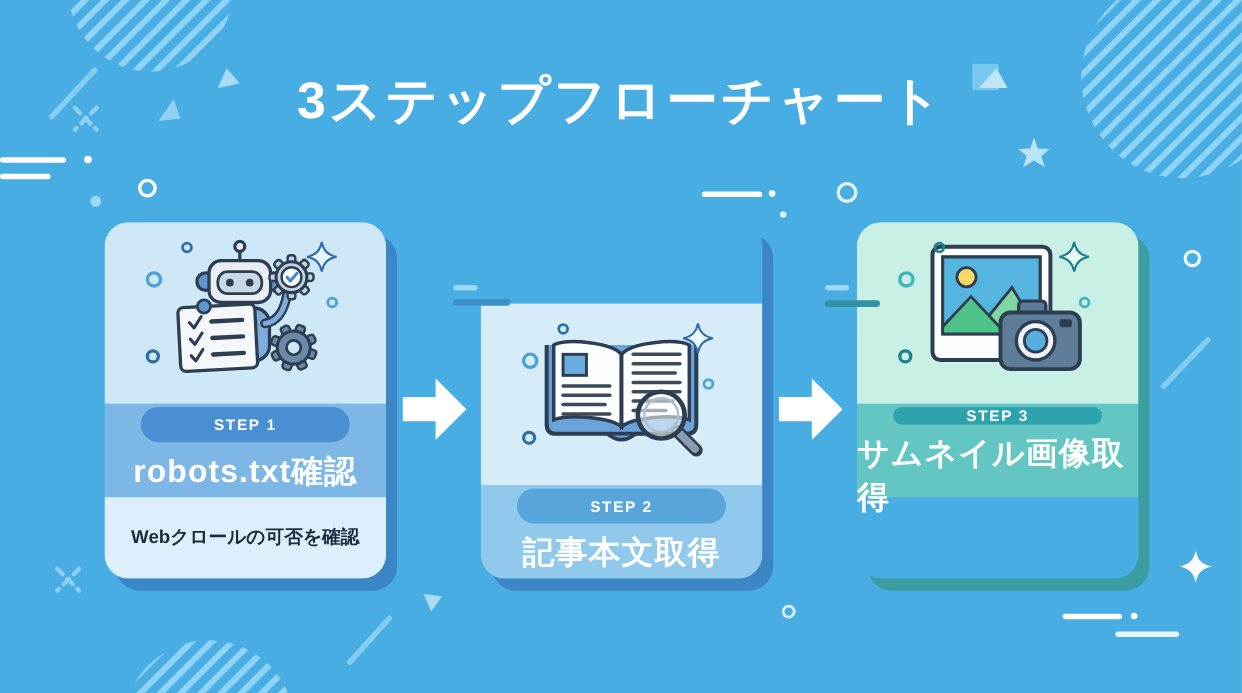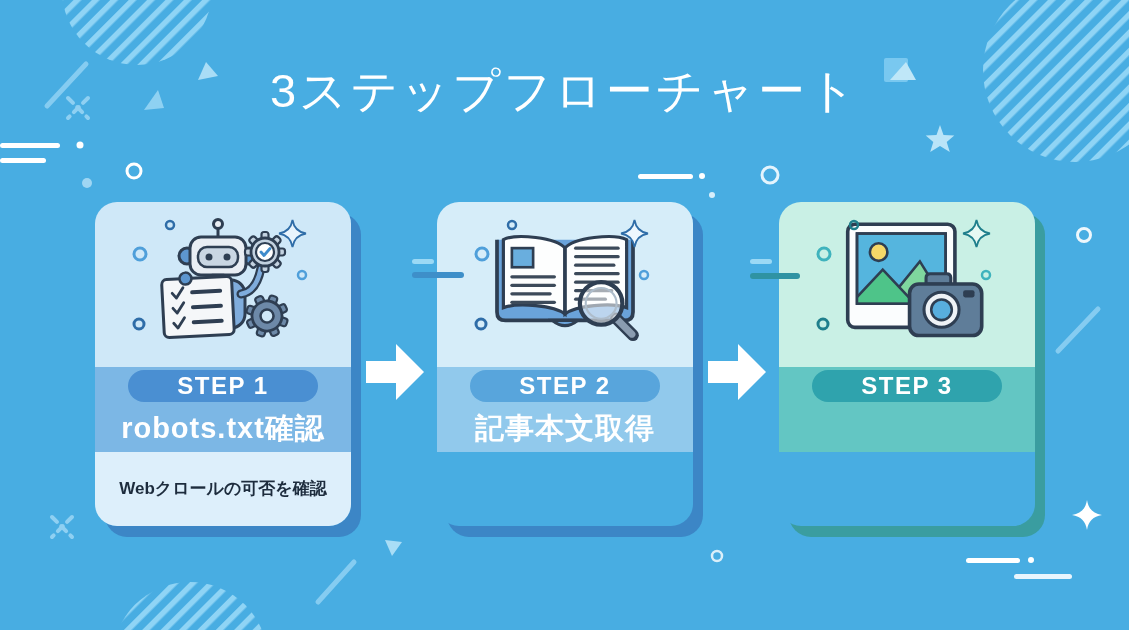--- a/index.html
+++ b/index.html
@@ -1,28 +1,28 @@
 <!DOCTYPE html>
 <html><head>
 <meta charset="utf-8">
 <style>
   html,body{margin:0;padding:0;}
   body{font-family:"Liberation Sans","DejaVu Sans",sans-serif;}
   .canvas{position:relative;width:1129px;height:630px;overflow:hidden;background:#48ade2;}
   .bg-decor{position:absolute;left:0;top:0;z-index:0;}
   .page-title{position:absolute;left:0;top:60px;width:100%;text-align:center;
-    font-size:47px;font-weight:400;color:#ffffff;letter-spacing:3px;z-index:1;}
+    font-size:47px;font-weight:700;color:#ffffff;letter-spacing:3px;z-index:1;}
   .card{position:absolute;top:202px;width:256px;height:324px;border-radius:22px;overflow:hidden;
     z-index:1;box-shadow:10px 11px 0 var(--shadow);display:flex;flex-direction:column;}
   .icon-area{height:165px;background:var(--icon-bg);position:relative;display:flex;
     justify-content:center;align-items:flex-start;padding-top:14px;box-sizing:border-box;}
   .mini-decor{position:absolute;left:0;top:0;}
   .band{height:85px;background:var(--band);display:flex;flex-direction:column;align-items:center;}
   .pill{margin-top:3px;width:190px;height:32px;border-radius:16px;background:var(--pill);
-    color:#ffffff;font-weight:700;font-size:24px;letter-spacing:1.5px;
+    color:#ffffff;font-weight:700;font-size:14px;letter-spacing:1.5px;
     display:flex;align-items:center;justify-content:center;}
   .step-title{color:#ffffff;font-size:29px;font-weight:800;margin-top:7px;letter-spacing:1px;}
   .body-area{flex:1;background:var(--body-bg);display:flex;align-items:center;justify-content:center;
     padding:0 12px;text-align:center;font-size:17px;font-weight:700;color:#1d2c3d;line-height:1.3;}
   .arrow{position:absolute;top:344px;z-index:2;}
   .gap-dash{position:absolute;z-index:2;border-radius:3px;}
   .dash-light{width:22px;height:5px;background:#9bd9f5;}
   .dash-dark1{width:52px;height:6px;background:#3e8fc9;}
   .dash-dark2{width:50px;height:6px;background:#2f93a3;}
 </style>
@@ -148,21 +148,21 @@
         </g>
       </svg>
     </div>
     <div class="band">
       <div class="pill">STEP 1</div>
       <div class="step-title">robots.txt確認</div>
     </div>
     <div class="body-area">Webクロールの可否を確認</div>
   </div>
 
-  <div class="card" style="left: 437px; --icon-bg: #d6edf9; --band: #91c9ec; --pill: #58a5dc; --body-bg: #e3f3fc; --shadow: #3c86c6; --ring-dark: #2f6da8; --ring-light: #4f9fda; --sparkle-fill: #edf7fe;">
+  <div class="card" style="left: 437px; justify-content: flex-end; --icon-bg: #d6edf9; --band: #91c9ec; --pill: #58a5dc; --body-bg: #e3f3fc; --shadow: #3c86c6; --ring-dark: #2f6da8; --ring-light: #4f9fda; --sparkle-fill: #edf7fe;">
     <div class="icon-area">
       <svg class="mini-decor" width="256" height="165" viewBox="0 0 256 165">
         <circle cx="75" cy="23" r="4" fill="none" style="stroke:var(--ring-dark)" stroke-width="2.5"></circle>
         <circle cx="45" cy="52" r="6" fill="none" style="stroke:var(--ring-light)" stroke-width="3"></circle>
         <circle cx="44" cy="122" r="5" fill="none" style="stroke:var(--ring-dark)" stroke-width="3"></circle>
         <circle cx="207" cy="73" r="4" fill="none" style="stroke:var(--ring-light)" stroke-width="2.5"></circle>
         <path transform="translate(184,18) scale(0.9)" d="M15 0 C16.5 9 21 13.5 30 15 C21 16.5 16.5 21 15 30 C13.5 21 9 16.5 0 15 C9 13.5 13.5 9 15 0 Z" style="fill:var(--sparkle-fill);stroke:var(--ring-dark)" stroke-width="2"></path>
       </svg>
       <svg width="170" height="128" viewBox="0 0 160 120">
         <path d="M16 22 L16 90 Q16 98 24 98 L136 98 Q144 98 144 90 L144 22" fill="#6aa3da" stroke="#2e3e52" stroke-width="3.5"></path>
@@ -221,20 +221,21 @@
         <rect x="31" y="17" width="86" height="68" fill="none" stroke="#2e3e52" stroke-width="2.5"></rect>
         <path d="M98 66 L98 60 Q98 56 102 56 L118 56 Q122 56 122 60 L122 66 Z" fill="#5f7d99" stroke="#2e3e52" stroke-width="3"></path>
         <rect x="82" y="66" width="70" height="50" rx="9" fill="#5f7d99" stroke="#2e3e52" stroke-width="3.5"></rect>
         <rect x="134" y="72" width="11" height="7" rx="2" fill="#2e3e52"></rect>
         <circle cx="113" cy="91" r="17" fill="#eef2f6" stroke="#2e3e52" stroke-width="3"></circle>
         <circle cx="113" cy="91" r="10" fill="#58aede" stroke="#2e3e52" stroke-width="2.5"></circle>
       </svg>
     </div>
     <div class="band">
       <div class="pill">STEP 3</div>
+      <div class="step-title">サムネイル画像取得</div>
     </div>
   </div>
 
   <svg class="arrow" style="left:366px" width="58" height="56" viewBox="0 0 58 56">
     <polygon points="0,17 30,17 30,0 58,28 30,56 30,39 0,39" fill="#ffffff"></polygon>
   </svg>
   <svg class="arrow" style="left:708px" width="58" height="56" viewBox="0 0 58 56">
     <polygon points="0,17 30,17 30,0 58,28 30,56 30,39 0,39" fill="#ffffff"></polygon>
   </svg>
 

